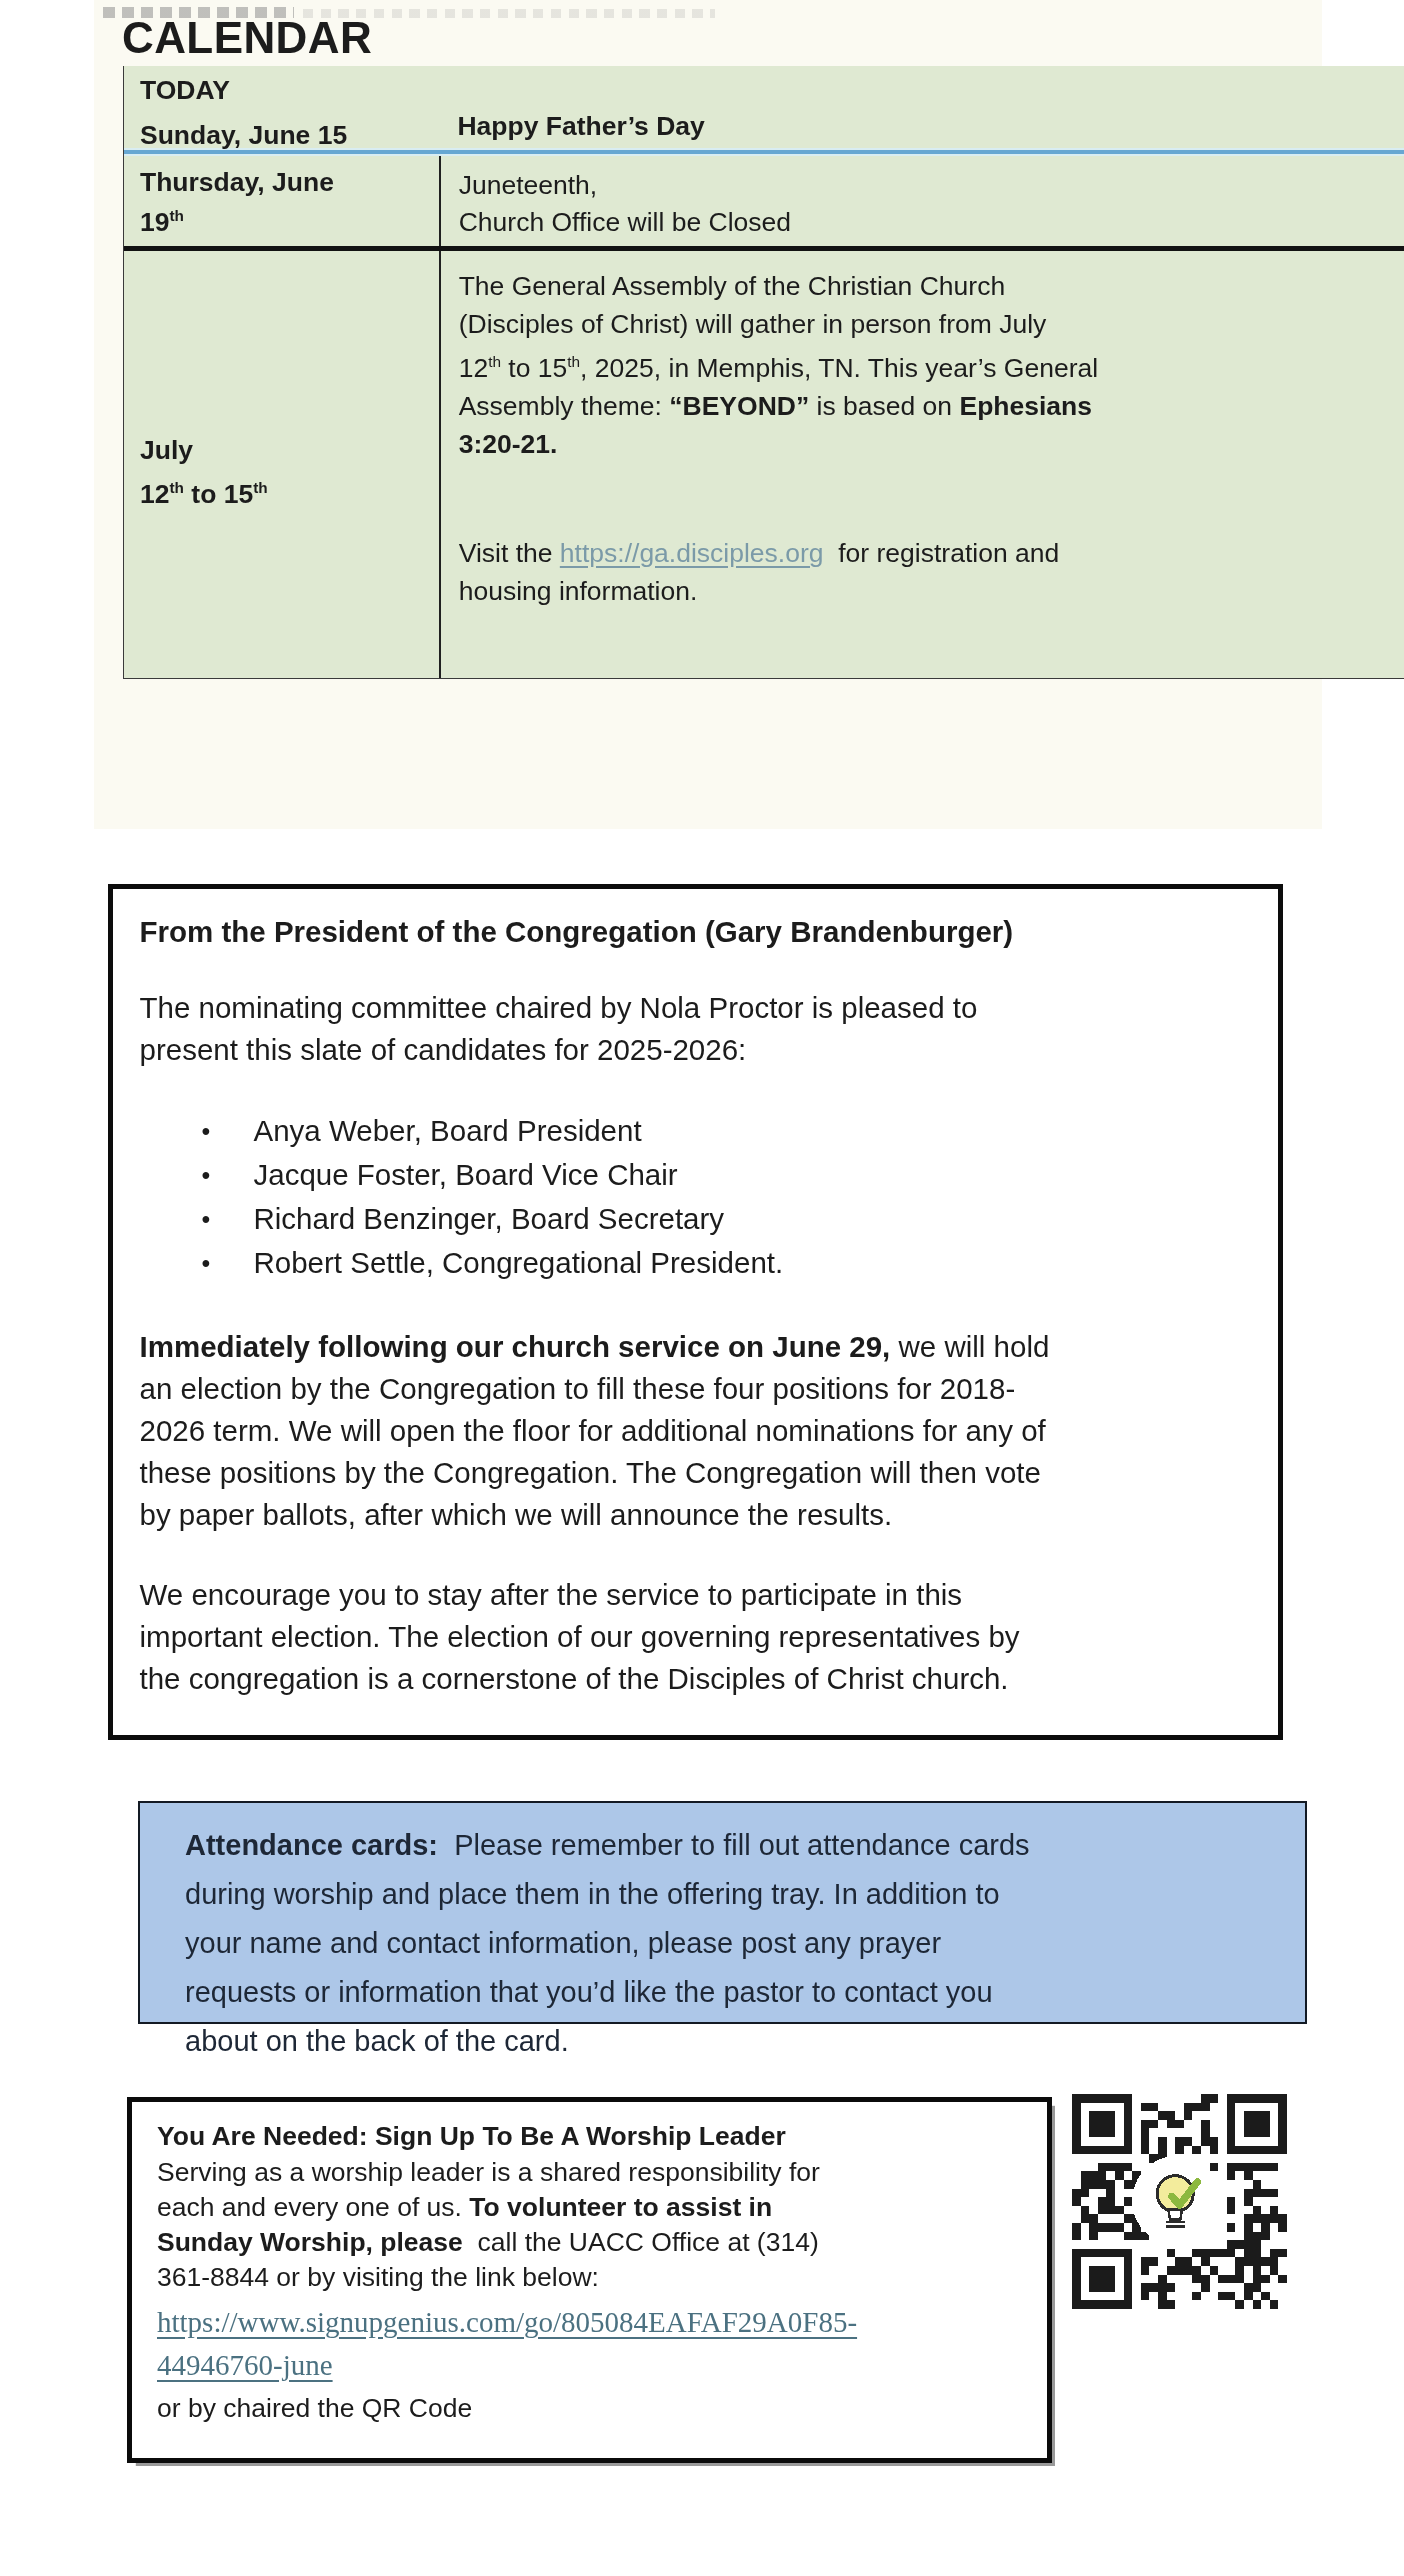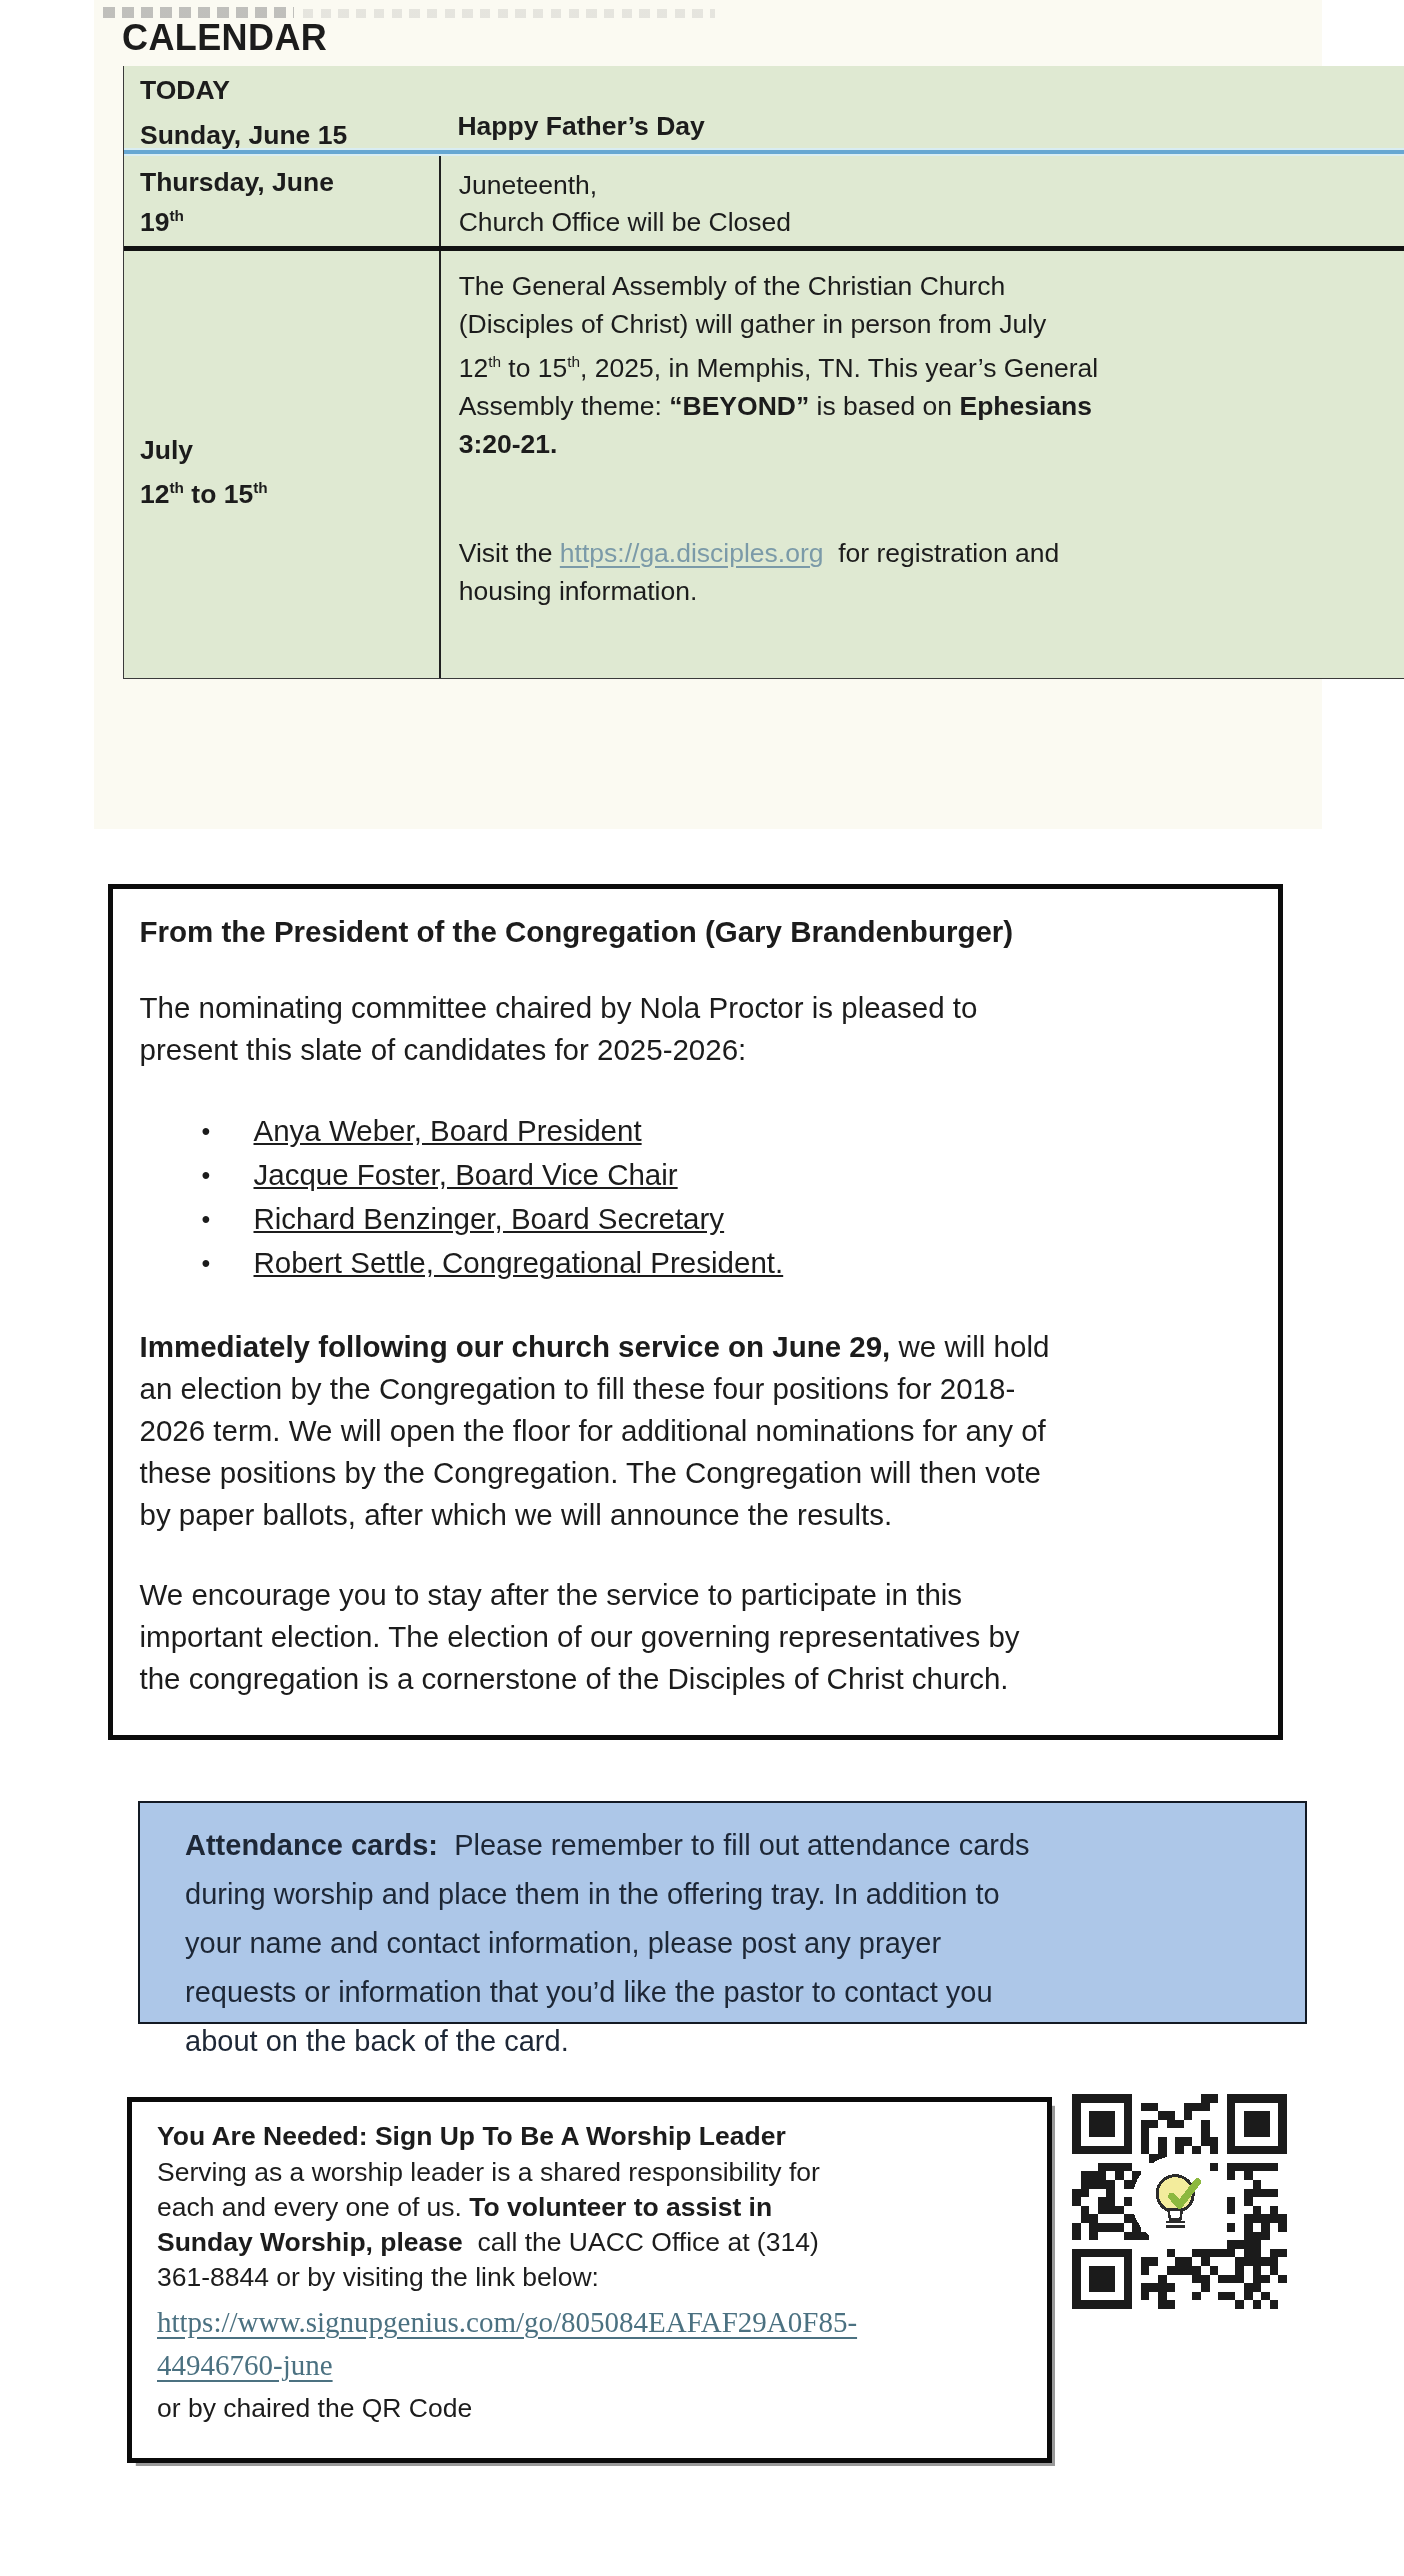--- a/index.html
+++ b/index.html
@@ -16,21 +16,21 @@
 
   
   .remnant1{left:103px;top:7.4px;width:191px;height:11px;opacity:.55;
     background:repeating-linear-gradient(90deg,#8f8f8f 0 11.8px,transparent 11.8px 19px);}
   .remnant2{left:303px;top:8.8px;width:412px;height:8.8px;opacity:.2;
     background:repeating-linear-gradient(90deg,#8f8f8f 0 10.3px,transparent 10.3px 17.7px);}
   .edge-line{left:1398px;top:85px;width:5.9px;height:271px;background:#111;}
   .cream{left:94px;top:0;width:1228px;height:829px;background:#fbfaf2;}
 
   
-  .cal-heading{left:122px;top:20.6px;font-size:36px;font-weight:700;line-height:34px;letter-spacing:0.4px;}
+  .cal-heading{left:122px;top:20.6px;font-size:44px;font-weight:700;line-height:34px;letter-spacing:0.4px;}
 
   
   .cal-table{left:123px;top:66px;width:1357px;background:var(--green-bg);
     border:1.5px solid #3a3a3a;border-top:none;}
   .cal-row{display:flex;font-size:26.5px;line-height:37px;}
   .cal-cell{box-sizing:border-box;}
   .cell-left{width:315px;flex:0 0 315px;padding:7.4px 0 0 16px;}
   .cell-right{flex:1;padding:7.4px 22px 0 17.7px;}
   .bold-cell{font-weight:700;}
   .divided{border-left:2.2px solid #202020;}
@@ -53,21 +53,21 @@
   .seg-link{color:var(--link-muted);text-decoration:underline;text-underline-offset:3.7px;}
   .seg-link2{color:var(--link-serif);text-decoration:underline;text-underline-offset:5.2px;
     font-family:"Liberation Serif",serif;font-size:29px;}
 
   
   .president-box{left:108px;top:884px;width:1175px;height:856px;background:#fff;
     border:5.9px solid #0c0c0c;padding:22px 29.5px 0 26.5px;font-size:29.5px;line-height:42px;}
   .president-heading{font-weight:700;line-height:41px;}
   .p-para1{margin-top:35px;}
   .bullets{margin-top:38px;}
-  .bullets .tline{position:relative;height:44px;line-height:44px;padding-left:114px;text-decoration:underline;}
+  .bullets .tline{position:relative;height:44px;line-height:44px;padding-left:114px;}
   .bullets .tline::before{content:"•";position:absolute;left:62px;top:0;font-size:25px;}
   .p-para2{margin-top:41px;}
   .p-para3{margin-top:38px;}
 
   
   .attendance-box{left:138px;top:1801px;width:1169px;height:223px;background:var(--attendance-bg);
     border:2.9px solid #131a24;padding:17.7px 29.5px 0 45px;font-size:29px;line-height:49px;color:var(--attendance-text);}
 
   
   .worship-box{left:127px;top:2097px;width:925px;height:366px;background:#fff;

